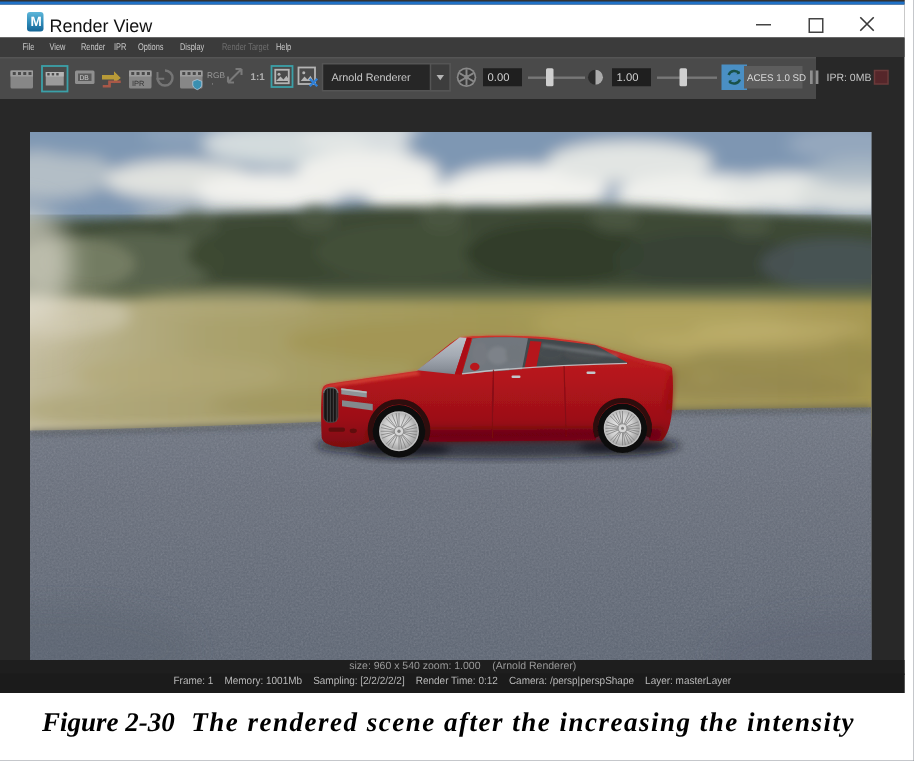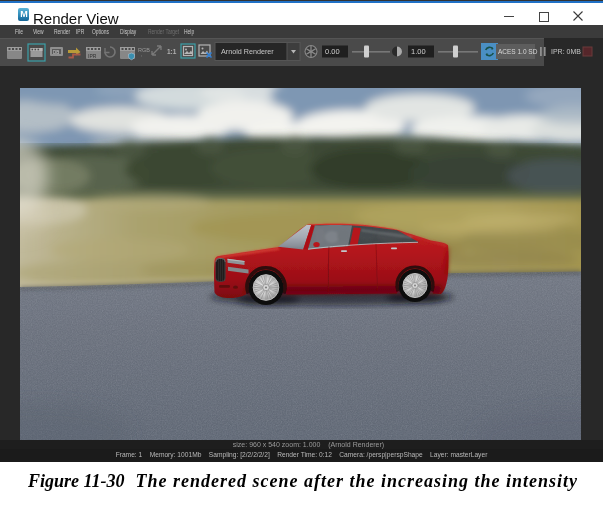--- a/index.html
+++ b/index.html
@@ -1,21 +1,21 @@
 <!DOCTYPE html>
 <html><head>
 <meta charset="utf-8">
 <style>
 html,body{margin:0;padding:0;}
 body{width:609px;height:507px;background:#ffffff;font-family:"Liberation Sans",sans-serif;position:relative;overflow:hidden;}
 .win{position:absolute;left:0;top:0;width:603px;height:462px;background:#282828;}
 .topline{position:absolute;left:0;top:0;width:603px;height:1px;background:#333;}
 .accent{position:absolute;left:0;top:1px;width:603px;height:2px;background:#2071c6;}
 .titlebar{position:absolute;left:0;top:3px;width:603px;height:22px;background:#ffffff;}
-.title{position:absolute;left:33px;top:7px;font-size:15px;color:#111;}
+.title{position:absolute;left:33px;top:7px;font-size:12px;color:#111;}
 .mico{position:absolute;left:18px;top:4.5px;width:11px;height:13px;border-radius:2px;background:linear-gradient(180deg,#5db6d9 0%,#2e8ab8 55%,#156596 100%);}
 .mico span{position:absolute;left:0;top:0;width:12px;height:13px;color:#fff;font-size:9px;font-weight:bold;text-align:center;line-height:12px;}
 .wbtn{position:absolute;top:0;height:22px;color:#222;}
 .minim{left:504px;top:13px;width:10px;height:1px;background:#444;}
 .maxim{left:539px;top:9px;width:8px;height:8px;border:1px solid #444;}
 
 .menubar{position:absolute;left:0;top:25px;width:603px;height:13px;background:#3b3b3b;}
 .menubar span{position:absolute;top:3px;font-size:6.5px;color:#c9c9c9;transform:scaleX(0.76);transform-origin:left top;}
 .toolbar{position:absolute;left:0;top:38px;width:544px;height:27px;background:#4a4a4a;border-top:1px solid #555;}
 .statusline{position:absolute;left:7px;top:441px;width:603px;height:10px;text-align:center;font-size:7px;color:#9a9a9a;}
@@ -441,13 +441,13 @@
           <circle cx="395" cy="197.5" r="1" fill="#808080"></circle>
         </g>
       </g>
     </svg>
   </div>
   <div class="statusline">size: 960 x 540 zoom: 1.000&nbsp;&nbsp;&nbsp;&nbsp;(Arnold Renderer)</div>
   <div class="framebar">
       <span>Frame: 1&nbsp;&nbsp;&nbsp;&nbsp;Memory: 1001Mb&nbsp;&nbsp;&nbsp;&nbsp;Sampling: [2/2/2/2/2]&nbsp;&nbsp;&nbsp;&nbsp;Render Time: 0:12&nbsp;&nbsp;&nbsp;&nbsp;Camera: /persp|perspShape&nbsp;&nbsp;&nbsp;&nbsp;Layer: masterLayer</span>
     </div>
 </div>
-<div class="caption"><span style="letter-spacing:0px">Figure 11-30</span>&nbsp;&nbsp;The rendered scene after the increasing the intensity</div>
+<div class="caption"><span style="letter-spacing:0px">Figure 2-30</span>&nbsp;&nbsp;The rendered scene after the increasing the intensity</div>
 
 </body></html>

